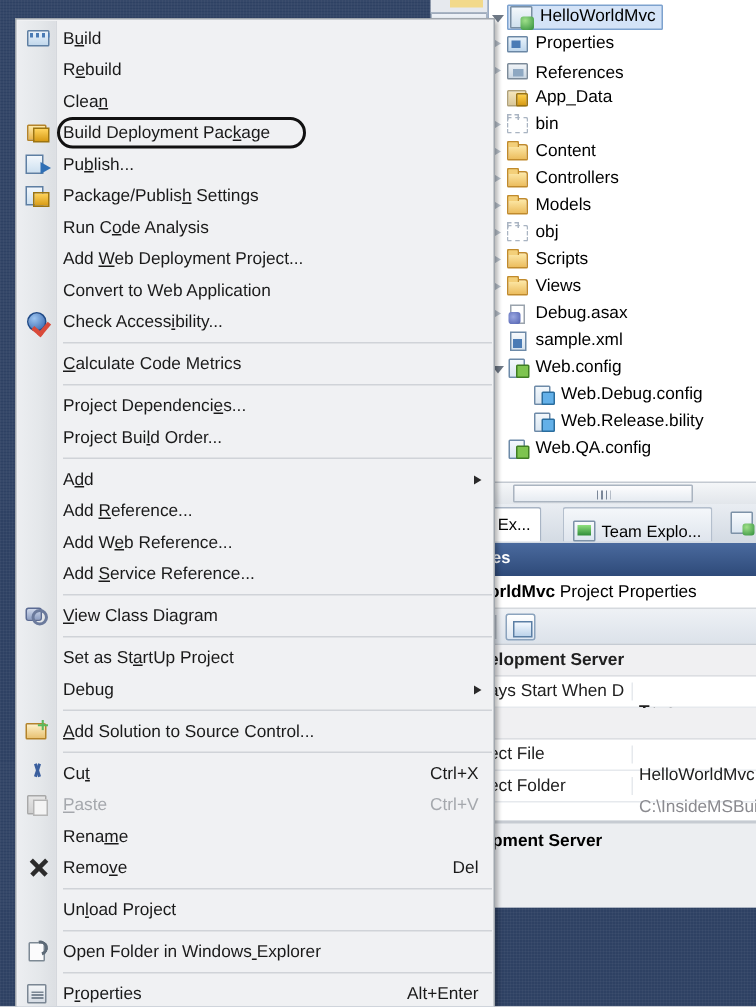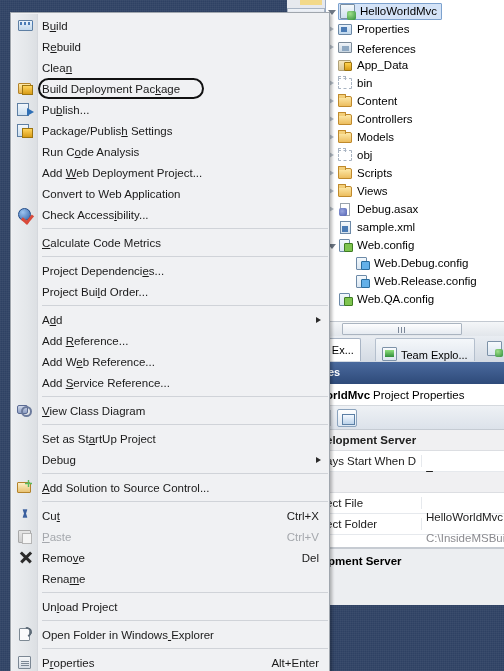--- a/index.html
+++ b/index.html
@@ -930,21 +930,21 @@
             <span class="tlabel">Web.Debug.config</span>
           </span>
         </div>
         <div class="tree-row">
           <span style="display: inline-block; width: 17px;"></span>
           <span class="expander"></span>
           <span class="" style="display: inline-flex; align-items: center;">
             <span class="ticon">
               <span class="ic-cfg ic-cfg-blue"></span>
             </span>
-            <span class="tlabel">Web.Release.config</span>
+            <span class="tlabel">Web.Release.bility</span>
           </span>
         </div>
         <div class="tree-row">
           <span style="display: inline-block; width: 0px;"></span>
           <span class="expander"></span>
           <span class="" style="display: inline-flex; align-items: center;">
             <span class="ticon">
               <span class="ic-cfg"></span>
             </span>
             <span class="tlabel">Web.QA.config</span>
@@ -1111,29 +1111,29 @@
           <span class="accel">Ctrl+X</span>
         </div>
         <div class="mi disabled">
           <span class="mico">
             <span class="g-paste"></span>
           </span>
           <span class="label"><u>P</u>aste</span>
           <span class="accel">Ctrl+V</span>
         </div>
         <div class="mi">
+          <span class="label">Rena<u>m</u>e</span>
+        </div>
+        <div class="mi">
           <span class="mico">
             <span class="g-remove"></span>
           </span>
           <span class="label">Remo<u>v</u>e</span>
           <span class="accel">Del</span>
         </div>
-        <div class="mi">
-          <span class="label">Rena<u>m</u>e</span>
-        </div>
         <div class="msep"></div>
         <div class="mi">
           <span class="label">Un<u>l</u>oad Project</span>
         </div>
         <div class="msep"></div>
         <div class="mi">
           <span class="mico">
             <span class="g-openfolder"></span>
           </span>
           <span class="label">Open Folder in Windows<u> </u>Explorer</span>

